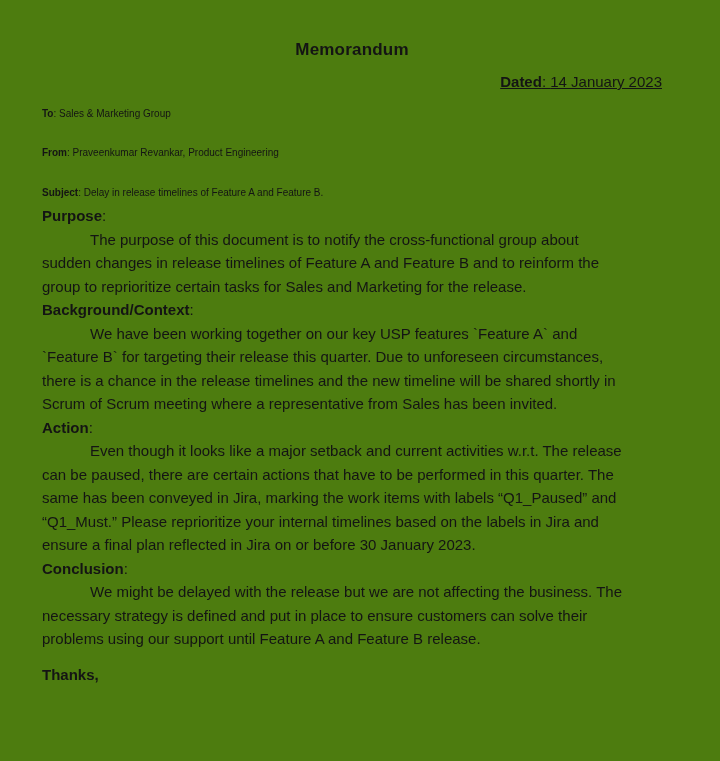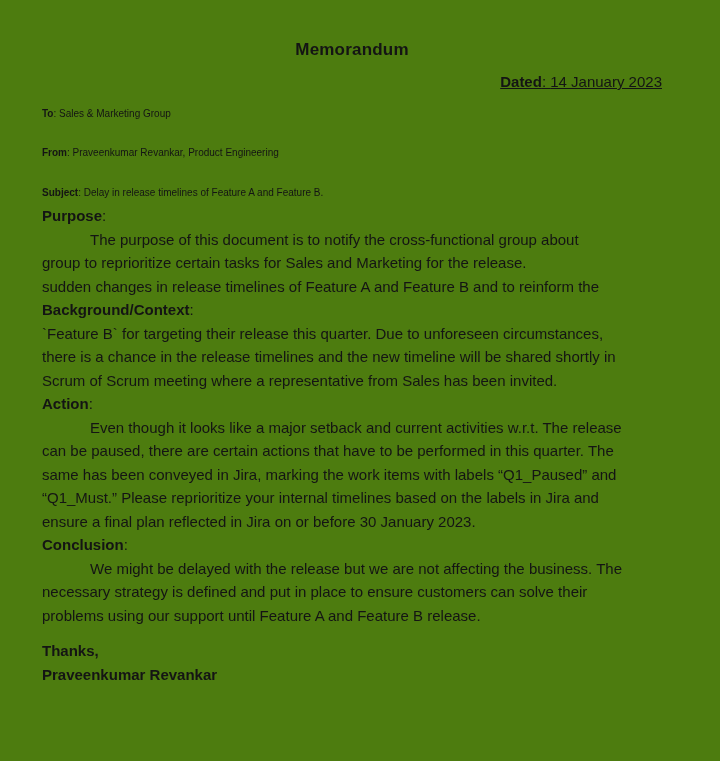--- a/index.html
+++ b/index.html
@@ -71,26 +71,27 @@
 
   <div class="kv first"><span class="b">To</span><span>: </span><span>Sales &amp; Marketing Group</span></div>
 
   <div class="kv gap"><span class="b">From</span><span>: </span><span>Praveenkumar Revankar, Product Engineering</span></div>
 
   <div class="kv gap"><span class="b">Subject</span><span>: </span><span>Delay in release timelines of Feature A and Feature B.</span></div>
 
   <div class="section">
     <div class="heading"><span class="b">Purpose</span><span>:</span></div>
     <div class="line indent">The purpose of this document is to notify the cross-functional group about</div>
+    <div class="line">sudden changes in release timelines of Feature A and Feature B and to reinform the</div>
     <div class="line">group to reprioritize certain tasks for Sales and Marketing for the release.</div>
-    <div class="line">sudden changes in release timelines of Feature A and Feature B and to reinform the</div>
   </div>
 
   <div class="section">
     <div class="heading"><span class="b">Background/Context</span><span>:</span></div>
+    <div class="line indent">We have been working together on our key USP features `Feature A` and</div>
     <div class="line">`Feature B` for targeting their release this quarter. Due to unforeseen circumstances,</div>
     <div class="line">there is a chance in the release timelines and the new timeline will be shared shortly in</div>
     <div class="line">Scrum of Scrum meeting where a representative from Sales has been invited.</div>
   </div>
 
   <div class="section">
     <div class="heading"><span class="b">Action</span><span>:</span></div>
     <div class="line indent">Even though it looks like a major setback and current activities w.r.t. The release</div>
     <div class="line">can be paused, there are certain actions that have to be performed in this quarter. The</div>
     <div class="line">same has been conveyed in Jira, marking the work items with labels “Q1_Paused” and</div>
@@ -100,16 +101,15 @@
 
   <div class="section">
     <div class="heading"><span class="b">Conclusion</span><span>:</span></div>
     <div class="line indent">We might be delayed with the release but we are not affecting the business. The</div>
     <div class="line">necessary strategy is defined and put in place to ensure customers can solve their</div>
     <div class="line">problems using our support until Feature A and Feature B release.</div>
   </div>
 
   <div class="closing">
     <div class="line">Thanks,</div>
-    <div class="line">Praveenkumar Revankar</div>
   </div>
 
 </div>
 
 </body></html>

